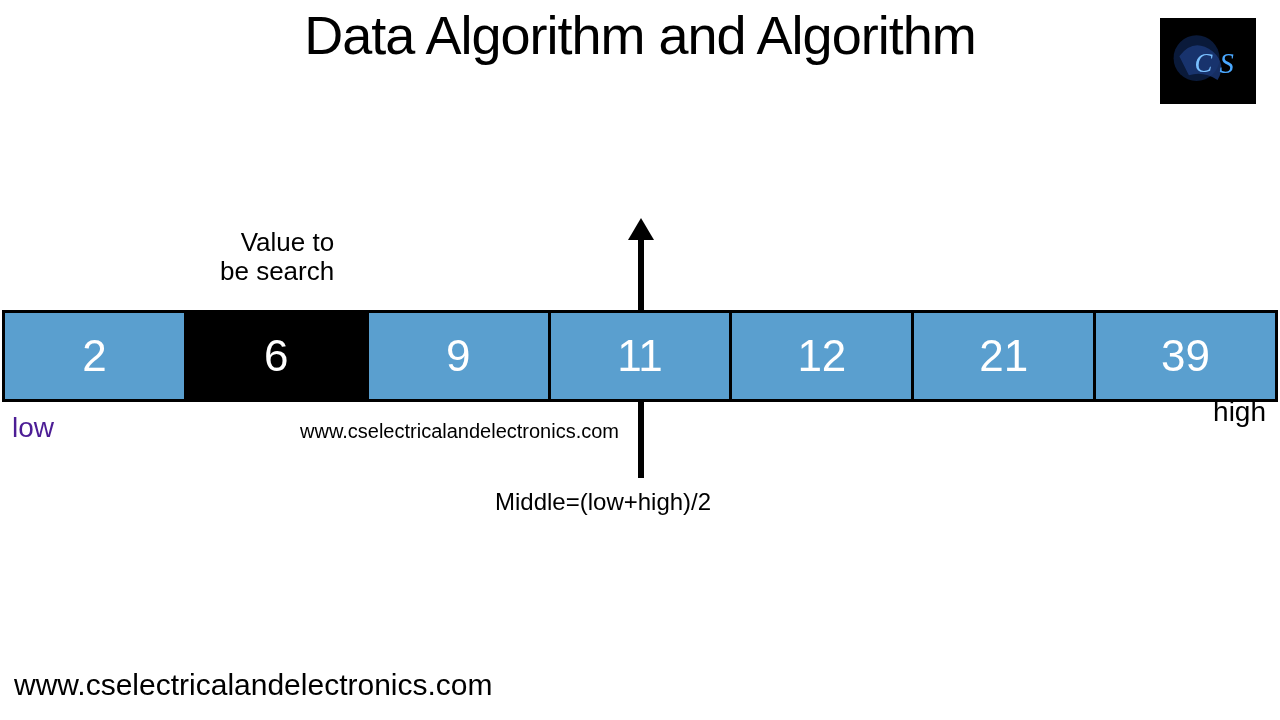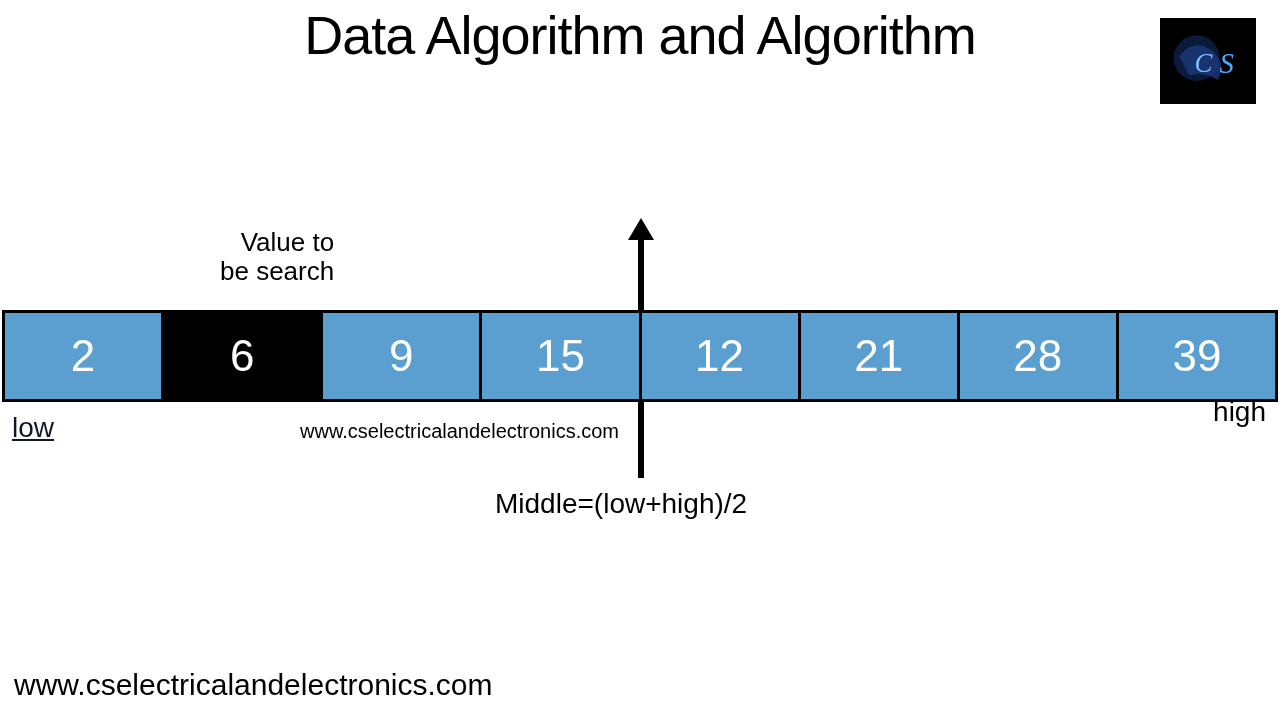--- a/index.html
+++ b/index.html
@@ -76,22 +76,21 @@
       border-right: 3px solid #000;
     }
     .cell:last-child { border-right: none; }
     .cell-blue { background: #5a9fcf; }
     .cell-black { background: #000; }
     .low-label {
       position: absolute;
       top: 182px;
       left: 12px;
       font-size: 28px;
-      color: #0f172a;
-      text-decoration: underline;
+      color: #4c1d95;
     }
     .high-label {
       position: absolute;
       top: 166px;
       right: 14px;
       font-size: 28px;
       color: #000;
     }
     .watermark-mid {
       position: absolute;
@@ -122,21 +121,21 @@
       width: 0;
       height: 0;
       border-left: 13px solid transparent;
       border-right: 13px solid transparent;
       border-bottom: 22px solid #000;
     }
     .middle-formula {
       position: absolute;
       top: 258px;
       left: 495px;
-      font-size: 28px;
+      font-size: 24px;
       color: #000;
     }
     .footer-url {
       position: absolute;
       bottom: 18px;
       left: 14px;
       font-size: 30px;
       color: #000;
     }
   </style>
@@ -166,24 +165,23 @@
 
   <div class="arrow">
     <div class="arrow-head"></div>
     <div class="arrow-line"></div>
   </div>
 
   <div class="array-row" id="array-row">
       <div class="cell cell-blue">2</div>
       <div class="cell cell-black">6</div>
       <div class="cell cell-blue">9</div>
-      <div class="cell cell-blue">15</div>
+      <div class="cell cell-blue">11</div>
       <div class="cell cell-blue">12</div>
       <div class="cell cell-blue">21</div>
-      <div class="cell cell-blue">28</div>
       <div class="cell cell-blue">39</div>
     </div>
 
   <div class="low-label">low</div>
   <div class="high-label">high</div>
 
   <div class="watermark-mid">www.cselectricalandelectronics.com</div>
 
   <div class="middle-formula">Middle=(low+high)/2</div>
 

